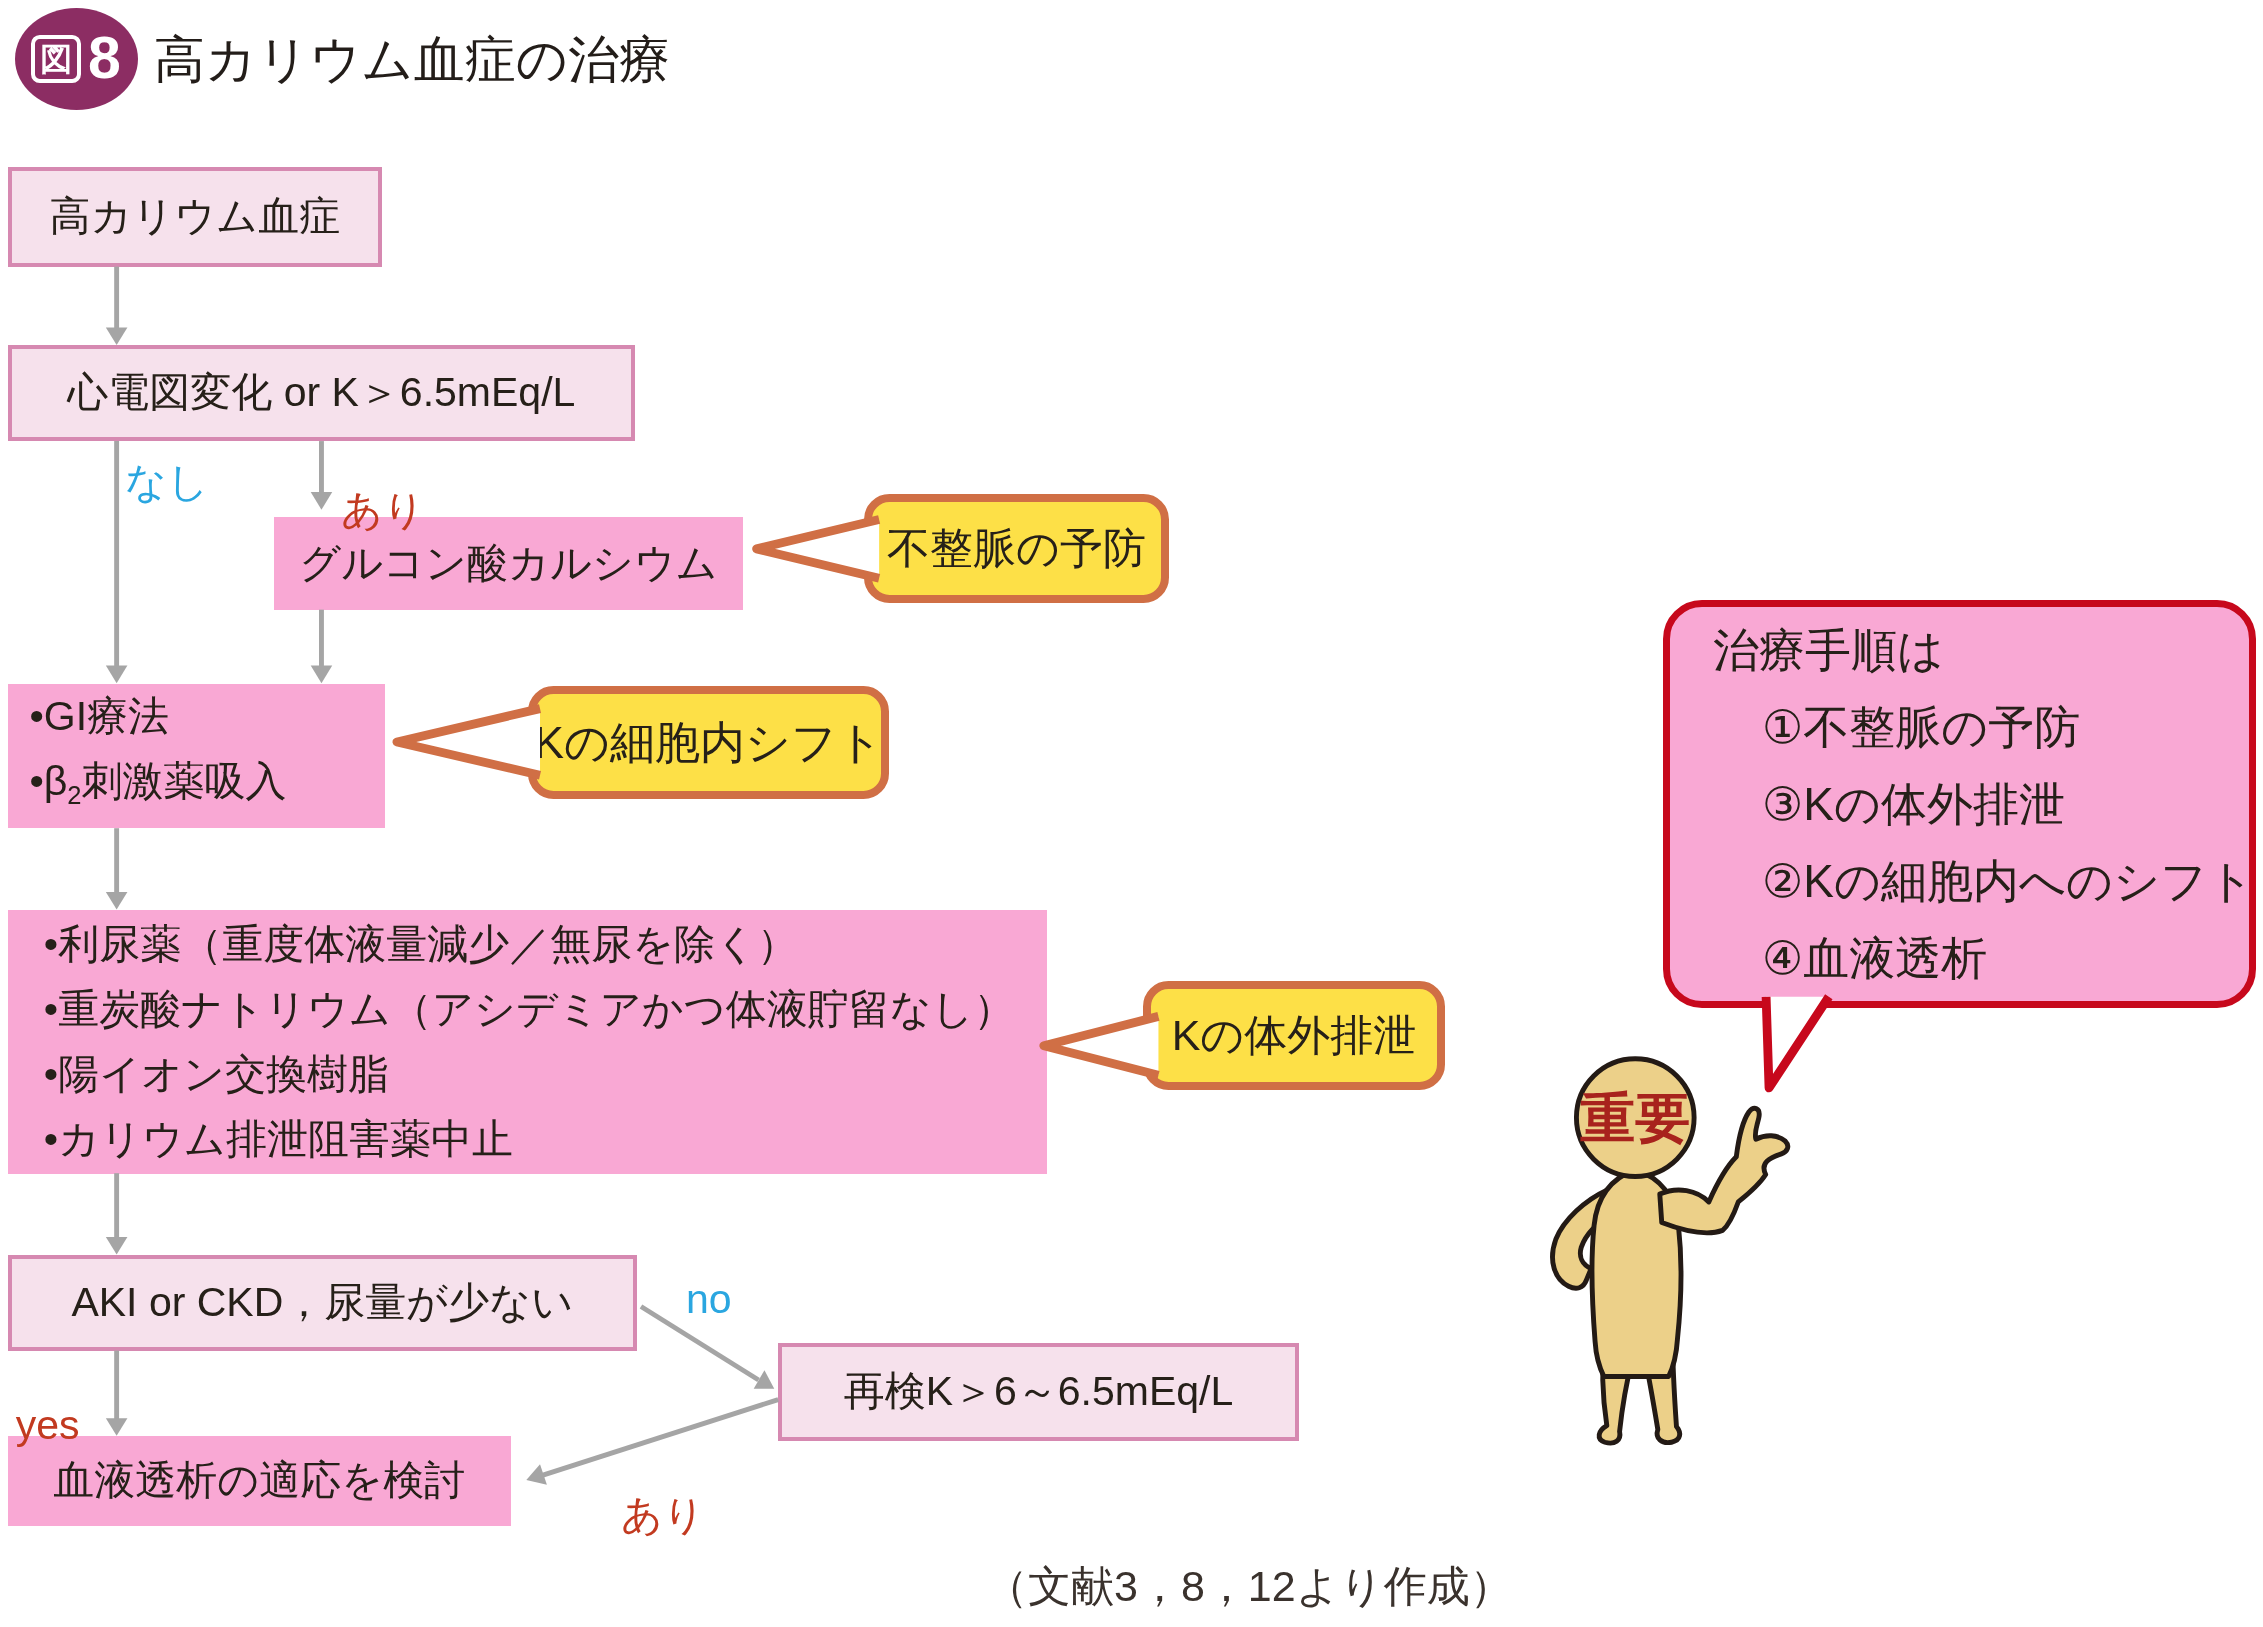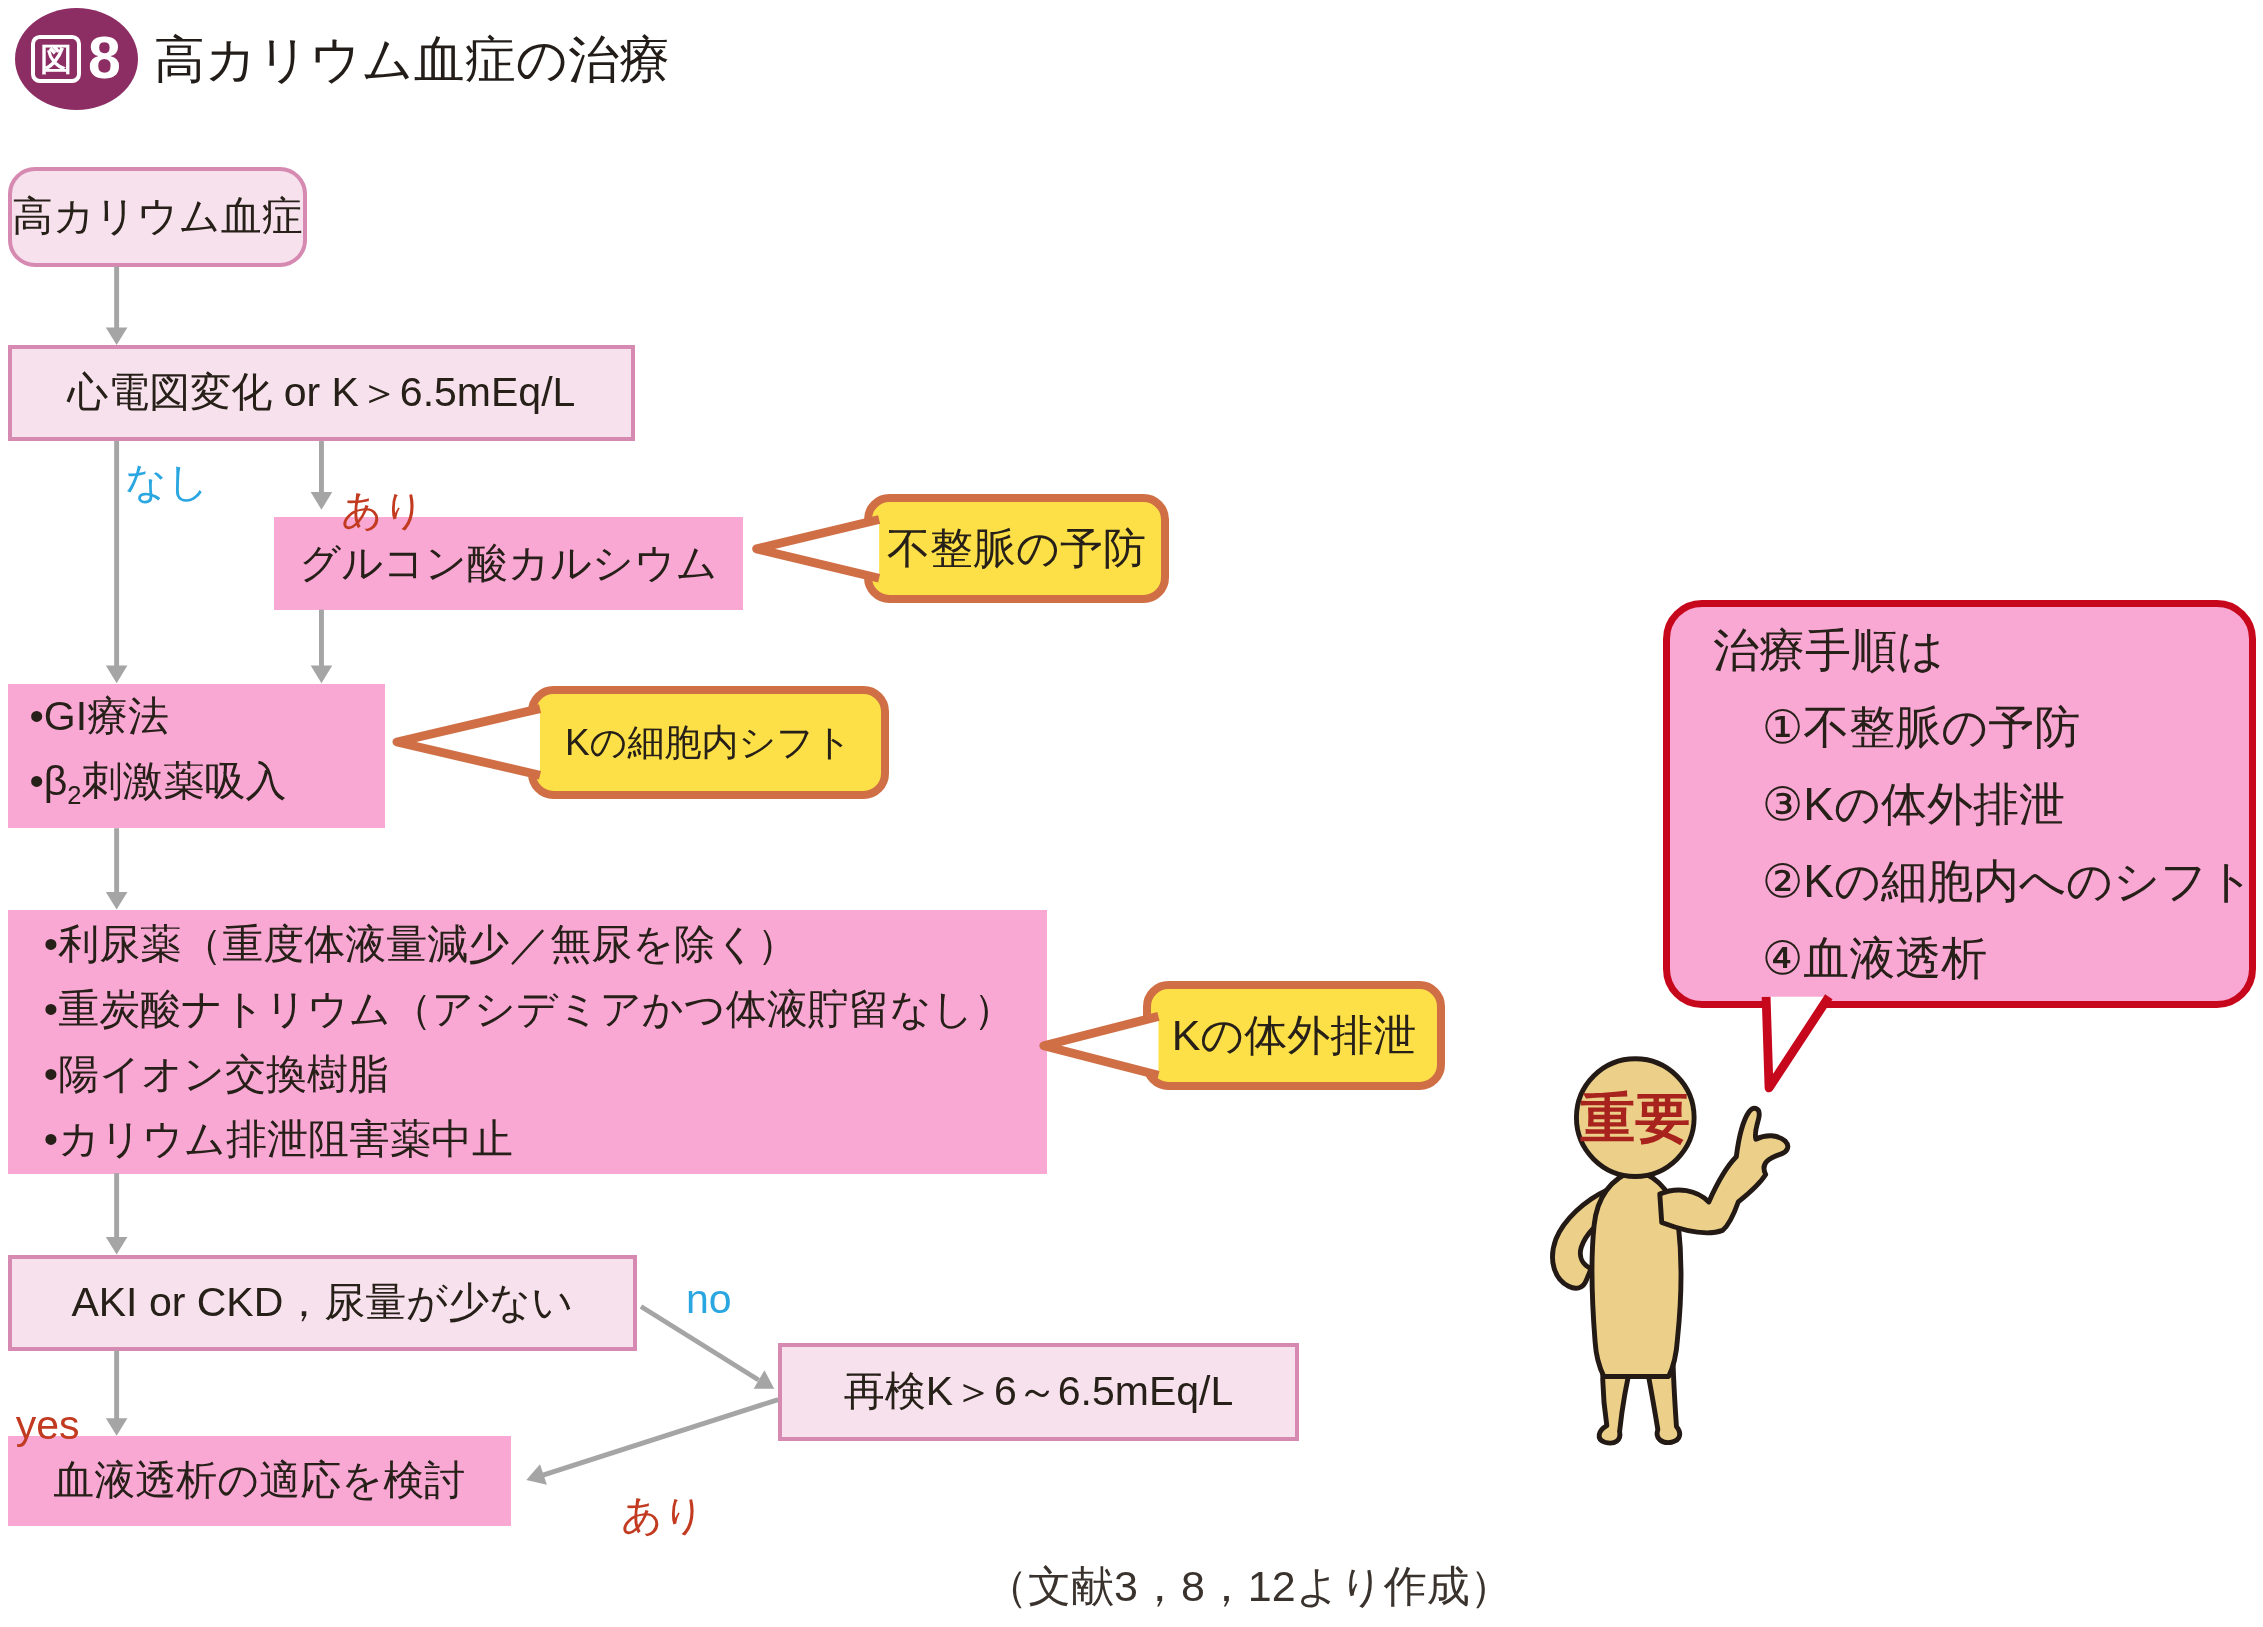--- a/index.html
+++ b/index.html
@@ -50,21 +50,21 @@
 <body>
 
 <div id="canvas">
 
   <div class="fig-badge">
     <span class="fig-char">図</span>
     <span class="fig-num">8</span>
   </div>
   <div class="page-title">高カリウム血症の治療</div>
 
-  <div class="node pink center" style="left:7.8px;top:167px;width:299px;height:100px;border-radius:27px;">高カリウム血症</div>
+  <div class="node pink center" style="left:7.8px;top:167px;width:374px;height:100px;">高カリウム血症</div>
 
   <div class="node pink center" style="left:7.8px;top:345px;width:627px;height:96px;">心電図変化 or K＞6.5mEq/L</div>
 
   <div class="branch blue" style="left:125px;top:455px;">なし</div>
   <div class="branch redtxt" style="left:341px;top:451px;">あり</div>
 
   <div class="node green center" style="left:274px;top:517px;width:469px;height:93px;">グルコン酸カルシウム</div>
 
   <div class="node green multiline" style="left:7.8px;top:684px;width:377px;height:144px;">
     <div>•GI療法</div>
@@ -83,21 +83,21 @@
   <div class="branch blue" style="left:686px;top:1276px;">no</div>
   <div class="branch redtxt" style="left:15.7px;top:1370px;">yes</div>
 
   <div class="node pink center" style="left:778px;top:1343px;width:521px;height:98px;">再検K＞6～6.5mEq/L</div>
 
   <div class="branch redtxt" style="left:621px;top:1456px;">あり</div>
 
   <div class="node green center" style="left:7.8px;top:1436px;width:503px;height:90px;">血液透析の適応を検討</div>
 
   <div class="callout" style="left:864px;top:494px;width:305px;height:109px;">不整脈の予防</div>
-  <div class="callout" style="left:528px;top:686px;width:361px;height:113px;font-size:37px;">Kの細胞内シフト</div>
+  <div class="callout" style="left:528px;top:686px;width:361px;height:113px;font-size:45px;">Kの細胞内シフト</div>
   <div class="callout" style="left:1143px;top:981px;width:302px;height:109px;">Kの体外排泄</div>
 
   <div class="important-bubble">
     <div class="line">治療手順は</div>
     <div class="line step">①不整脈の予防</div>
     <div class="line step">③Kの体外排泄</div>
     <div class="line step">②Kの細胞内へのシフト</div>
     <div class="line step">④血液透析</div>
   </div>
 

